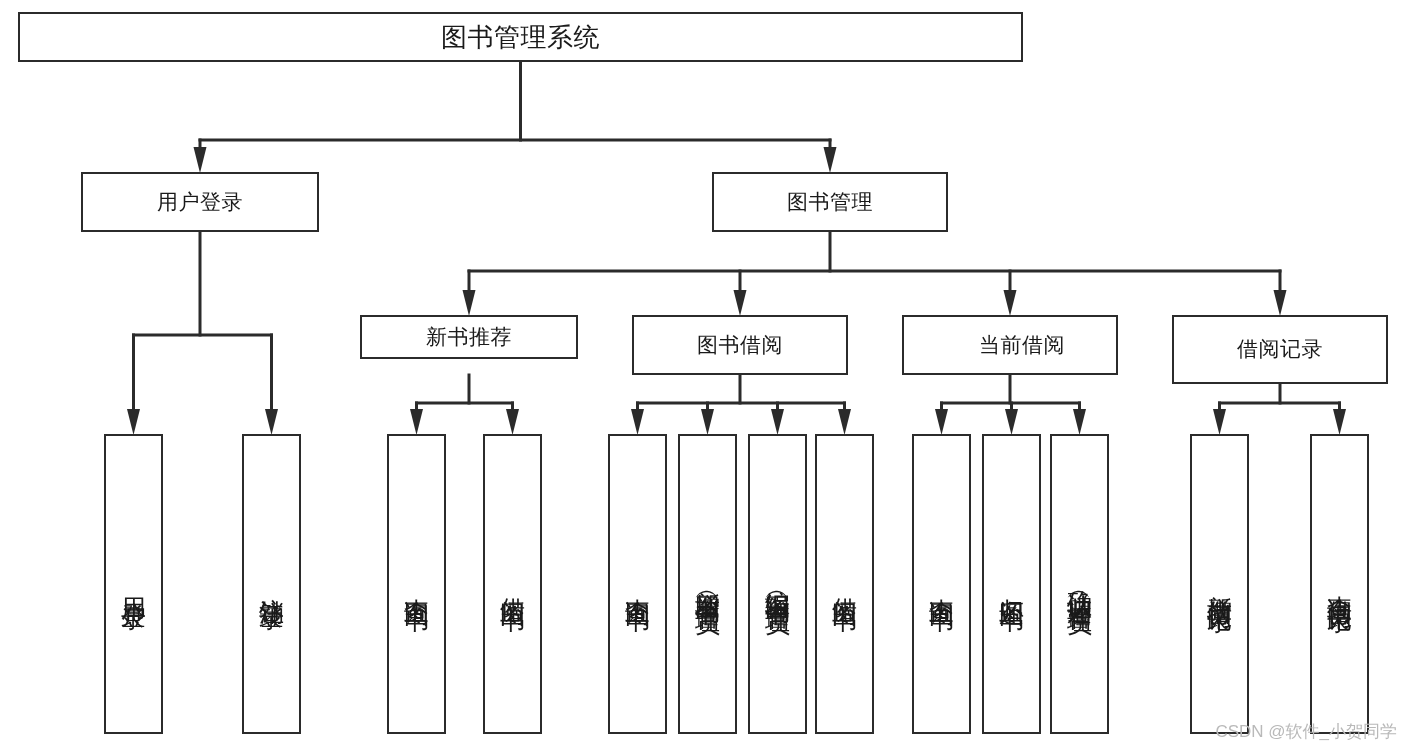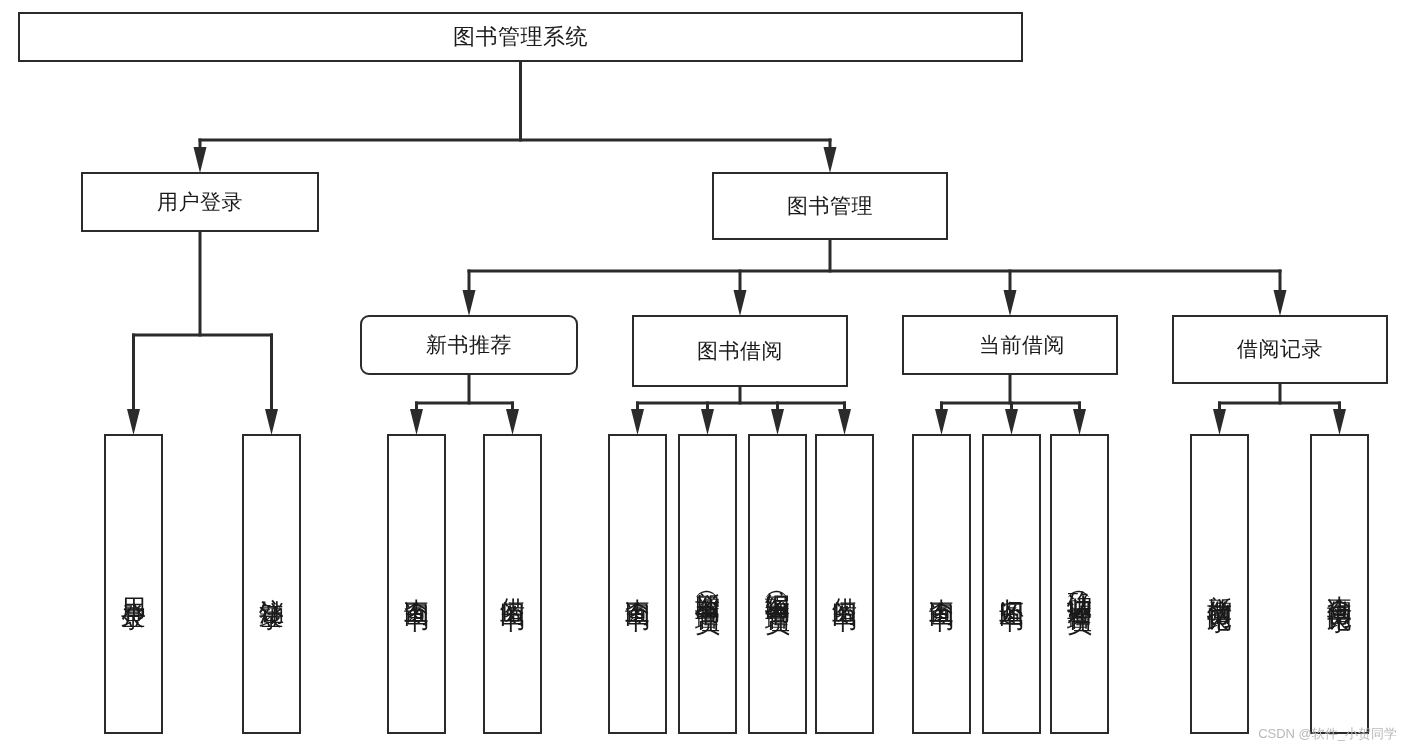--- a/index.html
+++ b/index.html
@@ -39,40 +39,40 @@
     line-height: 1.08;
     letter-spacing: 0.5px;
     white-space: pre;
   }
   
   .node.h .lbl {
     font-size: 21px;
     text-align: center;
   }
   .node.root .lbl {
-    font-size: 22px;
+    font-size: 26px;
   }
   
   .node.v {
     align-items: center;
     justify-content: center;
   }
   .node.v .lbl {
     writing-mode: vertical-rl;
     text-orientation: upright;
     font-size: 25px;
     line-height: 1.0;
     letter-spacing: 3px;
     text-align: center;
   }
   #watermark {
     position: absolute;
     right: 8px;
     bottom: 4px;
-    font-size: 13px;
+    font-size: 17px;
     color: #b9b9b9;
     white-space: nowrap;
     user-select: none;
   }
 </style>
 </head>
 <body>
 
 <div id="canvas">
 
@@ -131,28 +131,28 @@
       <path d="M 1333 409 L 1346 409 L 1339.5 435 Z" fill="#2b2b2b"></path>
     </svg>
 
   <div class="node h root" style="left: 18px; top: 12px; width: 1005px; height: 50px;">
     <span class="lbl">图书管理系统</span>
   </div>
 
   <div class="node h" style="left: 81px; top: 172px; width: 238px; height: 60px;">
     <span class="lbl">用户登录</span>
   </div>
-  <div class="node h" style="left: 712px; top: 172px; width: 236px; height: 68px;">
+  <div class="node h" style="left: 712px; top: 172px; width: 236px; height: 60px;">
     <span class="lbl">图书管理</span>
   </div>
 
-  <div class="node h" style="left: 360px; top: 315px; width: 218px; height: 60px; border-radius: 9px;">
+  <div class="node h" style="left: 360px; top: 315px; width: 218px; height: 44px;">
     <span class="lbl">新书推荐</span>
   </div>
-  <div class="node h" style="left: 632px; top: 315px; width: 216px; height: 72px;">
+  <div class="node h" style="left: 632px; top: 315px; width: 216px; height: 60px;">
     <span class="lbl">图书借阅</span>
   </div>
   <div class="node h" style="left: 902px; top: 315px; width: 216px; height: 60px; padding-left: 24px;">
     <span class="lbl">当前借阅</span>
   </div>
   <div class="node h" style="left: 1172px; top: 315px; width: 216px; height: 69px;">
     <span class="lbl">借阅记录</span>
   </div>
 
   <div class="node v" style="left: 104px; top: 434px; width: 59px; height: 300px;">

